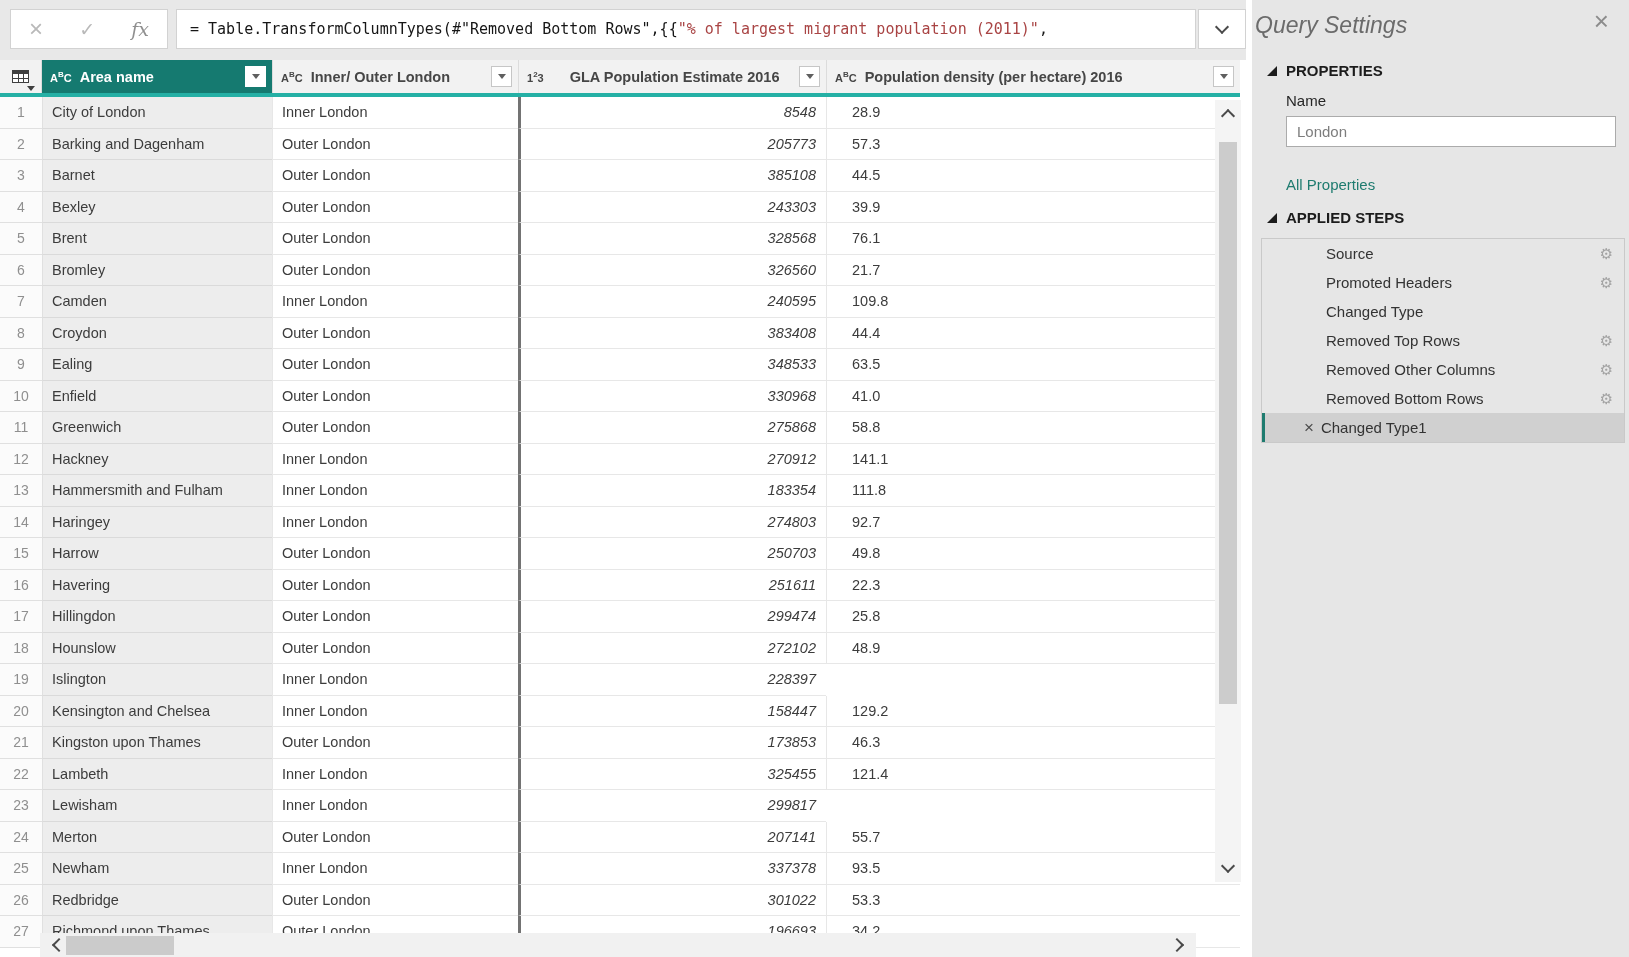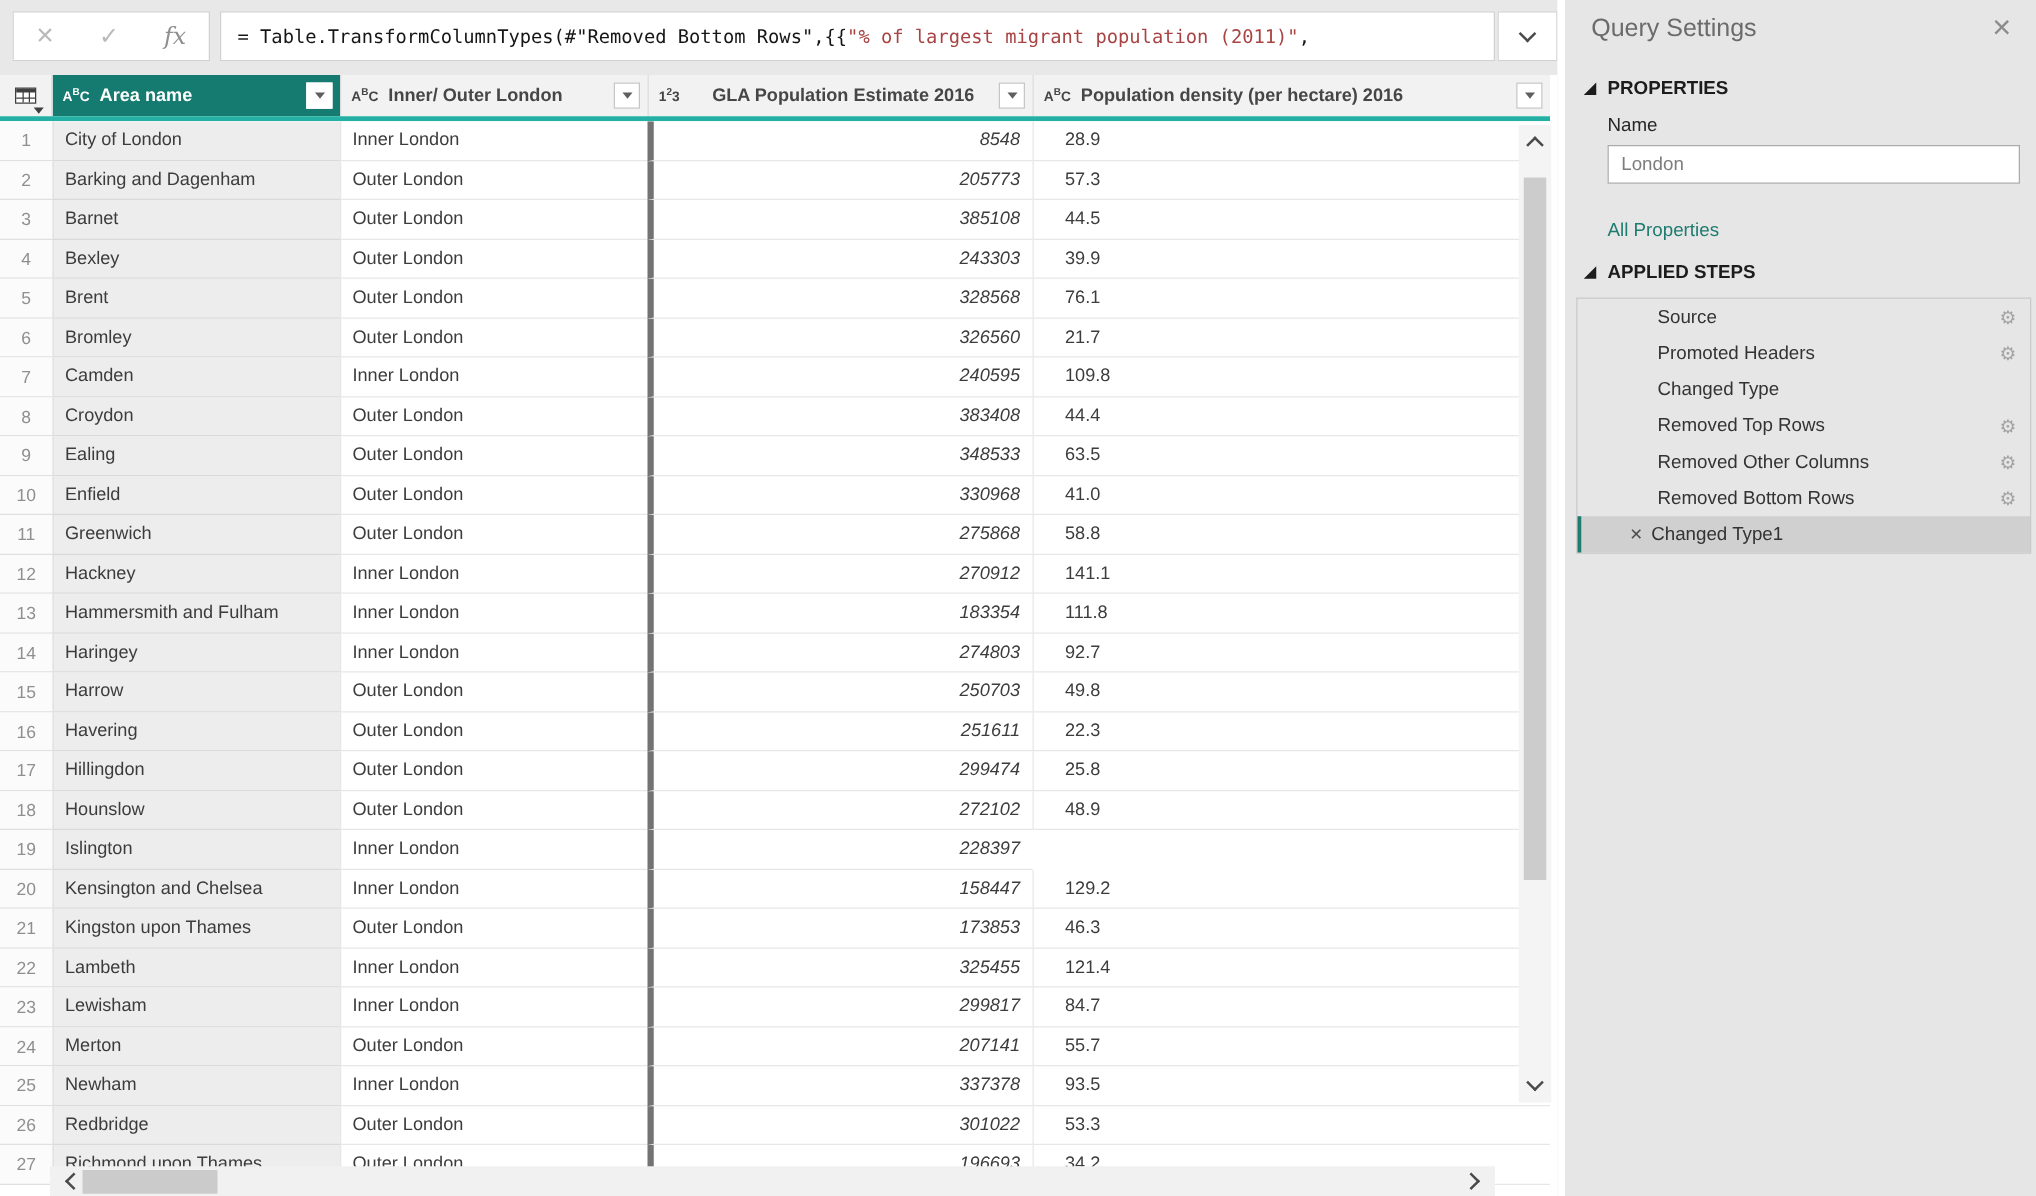--- a/index.html
+++ b/index.html
@@ -58,37 +58,37 @@
   #rows { position:absolute; left:0; top:97px; width:1240px; height:860px; overflow:hidden; background:#fff; }
   .t-row { display:flex; height:31.5px; }
   .cell { display:flex; align-items:center; font-size:14.5px; color:#3c3c3c;
           border-bottom:1px solid #e7e7e7; overflow:hidden; white-space:nowrap; }
   .c-num  { width:42px; justify-content:center; color:#8f8f8f; font-size:14px; background:#fbfbfb;
             border-bottom:1px solid #e0e0e0; }
   .c-area { width:230px; background:#ededed; padding-left:9px; border-bottom:1px solid #dadada;
             border-left:1px solid #e0e0e0; }
   .c-io   { width:246px; padding-left:9px; border-left:1px solid #e7e7e7;text-align:center; }
   .c-pop  { width:308px; justify-content:flex-end; padding-right:10px; font-style:italic;
-            border-left:5px solid #737373; }
+            border-left:3px solid #737373; }
   .c-den  { width:414px; padding-left:25px; border-left:1px solid #e7e7e7; }
 
   
   #vscroll { position:absolute; left:1215px; top:100px; width:26px; height:782px; background:#f4f4f4; }
   #vs-up   { position:absolute; left:0; top:0; width:26px; height:28px; display:flex; align-items:center; justify-content:center; }
   #vs-thumb{ position:absolute; left:4px; top:42px; width:18px; height:562px; background:#ccc; }
   #vs-down { position:absolute; left:0; bottom:0; width:26px; height:28px; display:flex; align-items:center; justify-content:center; }
   #hscroll { position:absolute; left:40px; top:933px; width:1156px; height:24px; background:#f1f1f1; }
   #hs-left { position:absolute; left:4px; top:0; width:26px; height:24px; display:flex; align-items:center; justify-content:center; }
   #hs-thumb{ position:absolute; left:26px; top:3px; width:108px; height:19px; background:#cbcbcb; }
   #hs-right{ position:absolute; right:4px; top:0; width:26px; height:24px; display:flex; align-items:center; justify-content:center; }
 
   
   #panel { position:absolute; left:1246px; top:0; width:383px; height:957px; background:#e6e6e6;
            border-left:6px solid #fff; }
-  #panel-title { position:absolute; left:21px; top:12px; font-size:20px; color:#6b6b6b; }
+  #panel-title { position:absolute; left:3px; top:12px; font-size:23px; color:#6b6b6b;font-style:italic; }
   #panel-close { position:absolute; right:20px; top:8px; font-size:26px; color:#8c8c8c; line-height:1; }
   .sec-head { position:absolute; display:flex; align-items:center; font-weight:bold; font-size:15px; color:#1c1c1c; }
   .sec-tri { width:0; height:0; border-left:10px solid transparent; border-bottom:10px solid #1c1c1c;
              margin-right:9px; }
   #sec-props { left:15px; top:62px; }
   #name-label { position:absolute; left:34px; top:92px; font-size:15px; color:#262626; }
   #name-input { position:absolute; left:34px; top:116px; width:330px; height:31px; background:#fff;
             border:1px solid #ababab; color:#7d7d7d; font-size:15px; padding:0 10px;
             font-family:"Liberation Sans",sans-serif; }
   #all-props { position:absolute; left:34px; top:176px; font-size:15px; color:#1e7b6f; }
@@ -333,21 +333,20 @@
     <div class="cell c-io">Inner London</div>
     <div class="cell c-pop">325455</div>
     <div class="cell c-den">121.4</div>
   </div>
 
   <div class="t-row">
     <div class="cell c-num">23</div>
     <div class="cell c-area">Lewisham</div>
     <div class="cell c-io">Inner London</div>
     <div class="cell c-pop">299817</div>
-    <div class="cell c-den">84.7</div>
   </div>
 
   <div class="t-row">
     <div class="cell c-num">24</div>
     <div class="cell c-area">Merton</div>
     <div class="cell c-io">Outer London</div>
     <div class="cell c-pop">207141</div>
     <div class="cell c-den">55.7</div>
   </div>
 

